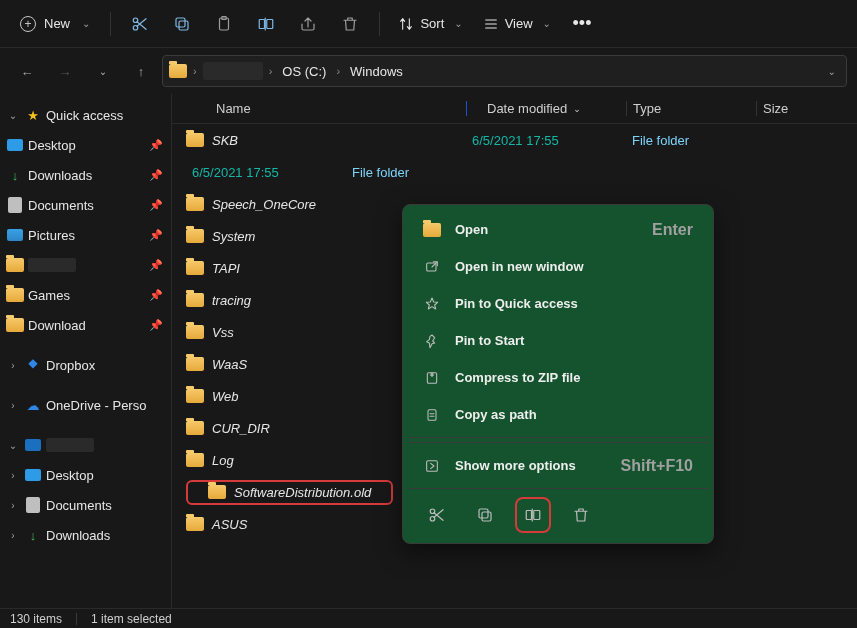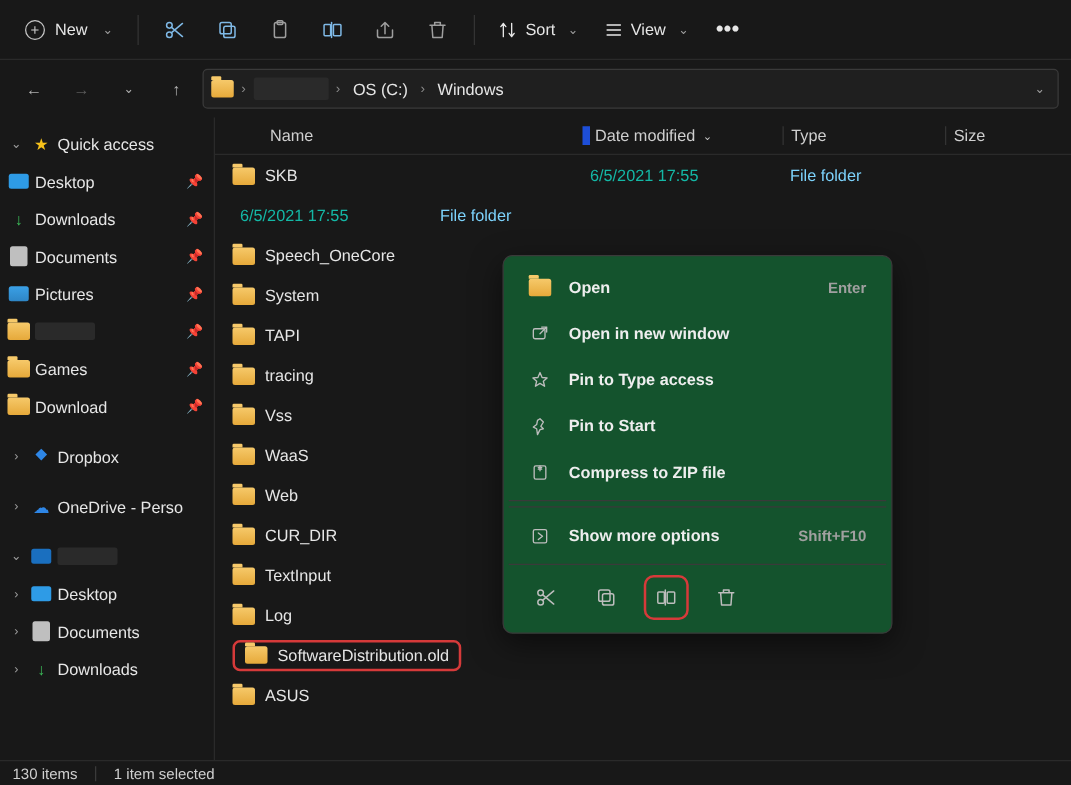--- a/index.html
+++ b/index.html
@@ -23,38 +23,38 @@
   .main { display:flex; height:calc(100% - 48px - 46px - 20px); }
   .side { width:172px; border-right:1px solid #2a2a2a; padding-top:6px; overflow:hidden;}
   .srow { display:flex; align-items:center; height:30px; padding-left:6px; gap:4px; color:#e6e6e6; white-space:nowrap;}
   .srow .tw { width:14px; font-size:10px; color:#9e9e9e; text-align:center;}
   .srow .ic { width:18px; display:flex; align-items:center; justify-content:center;}
   .srow .pin { margin-left:auto; margin-right:8px; color:#7a7a7a; font-size:11px;}
   .srow.nested { }
   .content { flex:1; position:relative; }
   .cols { display:flex; height:30px; align-items:center; border-bottom:1px solid #2a2a2a; padding-left:14px; color:#cfcfcf;}
   .cols .cname { width:280px; padding-left:30px;}
-  .cols .cdate { width:160px; border-left:6px solid #1d4ed8; padding-left:4px; display:flex; align-items:center; gap:6px;}
+  .cols .cdate { width:160px; border-left:1px solid #1d4ed8; padding-left:20px; display:flex; align-items:center; gap:6px;}
   .cols .ctype { width:130px; border-left:1px solid #333; padding-left:6px;}
   .cols .csize { width:60px; border-left:1px solid #333; padding-left:6px;}
   .rows { }
   .row { display:flex; align-items:center; height:32px; padding-left:14px;}
-  .row .nm { width:280px; display:flex; align-items:flex-end; gap:8px;}
+  .row .nm { width:280px; display:flex; align-items:flex-start; gap:8px;font-style:italic;}
   .row .dt { width:160px; padding-left:6px; color:#14b8a6;}
   .row .tp { width:130px; padding-left:6px; color:#7dd3fc;}
-  .row.sel .nm > span.boxlbl { border:2.5px solid #d63a3a; border-radius:6px; padding:3px 8px; display:flex; align-items:center; gap:8px;}
+  .row.sel .nm > span.boxlbl { border:2.5px solid #d63a3a; border-radius:6px; padding:3px 20px; display:flex; align-items:center; gap:8px;}
   .fld { width:18px; height:14px; background:linear-gradient(#f6c96a,#e6a93a); border-radius:2px; position:relative;}
   .fld::before { content:""; position:absolute; top:-3px; left:0; width:8px; height:3px; background:#f6c96a; border-radius:1px 1px 0 0;}
   .status { position:absolute; bottom:0; left:0; right:0; height:20px; display:flex; align-items:center; padding-left:10px; gap:14px; color:#cfcfcf; font-size:12px; border-top:1px solid #2a2a2a; background:#181818;}
   .status .divv { width:1px; height:12px; background:#3a3a3a;}
   
   .ctx { position:absolute; left:402px; top:204px; width:312px; background:#14532d; border:1px solid #3a3a3a; border-radius:8px; box-shadow:0 8px 24px rgba(0,0,0,0.5); padding:6px 4px;font-weight:bold;}
   .citem { display:flex; align-items:center; height:37px; padding:0 16px; gap:14px; color:#eeeeee;}
   .citem .ci { width:18px; display:flex; align-items:center; justify-content:center; color:#bdbdbd;}
-  .citem .kb { margin-left:auto; color:#a0a0a0; font-size:12px;}
+  .citem .kb { margin-left:auto; color:#a0a0a0; font-size:16px;}
   .csep { height:1px; background:#3a3a3a; margin:4px 0;}
   .crow { display:flex; align-items:center; justify-content:flex-start; gap:20px; padding:8px 16px;}
   .crow .cib { width:28px; height:28px; display:flex; align-items:center; justify-content:center; border-radius:4px; color:#bdbdbd;}
   .crow .cib.hot { outline:2.5px solid #d63a3a; outline-offset:2px; border-radius:4px;}
   .star { color:#f6c11a; }
   .desktopico { width:16px;height:12px;background:#2e9be6;border-radius:2px;}
   .monitor { width:16px;height:12px;background:#1a6fbf;border-radius:2px;}
   .picico { width:16px;height:12px;background:linear-gradient(#3aa0e6,#2e86c6);border-radius:2px;}
   .dlarrow { color:#3cbf5a; font-weight:bold;}
   .docico { width:14px;height:16px;background:#bfbfbf;border-radius:2px;}
@@ -323,28 +323,20 @@
           <div class="nm">
             <div class="fld"></div>
             <span>CUR_DIR</span>
           </div>
           <div class="dt"></div>
           <div class="tp"></div>
         </div>
         <div class="row">
           <div class="nm">
             <div class="fld"></div>
-            <span>TextInput</span>
-          </div>
-          <div class="dt"></div>
-          <div class="tp"></div>
-        </div>
-        <div class="row">
-          <div class="nm">
-            <div class="fld"></div>
             <span>Log</span>
           </div>
           <div class="dt"></div>
           <div class="tp"></div>
         </div>
         <div class="row sel">
           <div class="nm">
             <span class="boxlbl">
               <div class="fld"></div>
               <span>SoftwareDistribution.old</span>
@@ -381,38 +373,47 @@
         </svg>
       </span>
       <span>Open in new window</span>
     </div>
   <div class="citem">
       <span class="ci">
         <svg viewBox="0 0 24 24" width="16" height="16">
           <path d="M12 3l2.5 6 6 .5-4.5 4 1.5 6-5.5-3.5L6.5 19.5 8 13.5 3.5 9.5l6-.5z"></path>
         </svg>
       </span>
-      <span>Pin to Type access</span>
+      <span>Pin to Quick access</span>
     </div>
   <div class="citem">
       <span class="ci">
         <svg viewBox="0 0 24 24" width="16" height="16">
           <path d="M12 3l4 4-3 5 3 3-4 1-3 6-1-7-4-2 4-3 1-5z"></path>
         </svg>
       </span>
       <span>Pin to Start</span>
     </div>
   <div class="citem">
       <span class="ci">
         <svg viewBox="0 0 24 24" width="16" height="16">
           <rect x="5" y="4" width="14" height="16" rx="2"></rect>
           <path d="M12 4v6M10 6h4M10 8h4"></path>
         </svg>
       </span>
       <span>Compress to ZIP file</span>
+    </div>
+  <div class="citem">
+      <span class="ci">
+        <svg viewBox="0 0 24 24" width="16" height="16">
+          <rect x="6" y="4" width="12" height="16" rx="2"></rect>
+          <path d="M9 10h6M9 14h6"></path>
+        </svg>
+      </span>
+      <span>Copy as path</span>
     </div>
   <div class="csep"></div>
   <div class="csep"></div>
   <div class="citem">
       <span class="ci">
         <svg viewBox="0 0 24 24" width="16" height="16">
           <rect x="4" y="4" width="16" height="16" rx="2"></rect>
           <path d="M10 8l5 4-5 4"></path>
         </svg>
       </span>

